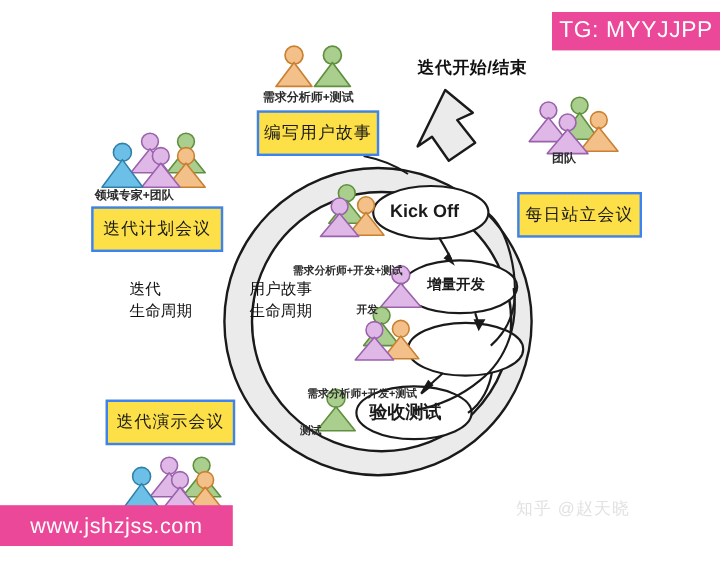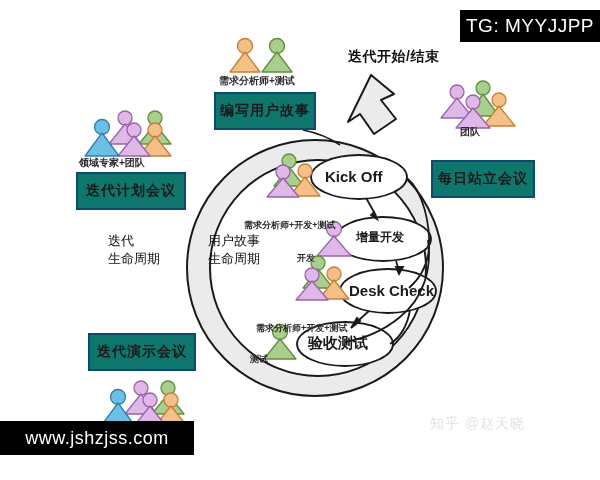--- a/index.html
+++ b/index.html
@@ -8,38 +8,38 @@
     background:#ffffff;
     font-family:"Liberation Sans","DejaVu Sans",sans-serif;
     position:relative;
     overflow:hidden;
   }
   #stage{position:absolute;left:0;top:0;width:600px;height:480px;}
   #stage svg{position:absolute;left:0;top:0;}
 
   .wm{
     position:absolute;
-    background:#000000;
+    background:#ec4899;
     color:#ffffff;
     display:flex;align-items:center;justify-content:center;
     letter-spacing:.5px;
   }
   #wm-tg{right:0;top:10px;width:140px;height:32px;font-size:19px;}
   #wm-url{left:0;bottom:25px;width:194px;height:34px;font-size:18px;}
   #wm-zhihu{
     position:absolute;left:430px;top:415px;
     color:#e2e2e2;font-size:14px;letter-spacing:1px;
     white-space:nowrap;
   }
   .mbox{
     position:absolute;
-    background:#0f766e;
-    border:2px solid #0c4a6e;
+    background:#fde047;
+    border:2px solid #3b82f6;
     color:#1a1a1a;
-    font-weight:bold;
+    font-weight:normal;
     display:flex;align-items:center;justify-content:center;
     letter-spacing:1px;
   }
   .cap{
     position:absolute;white-space:nowrap;
     color:#2b2b2b;font-weight:bold;text-align:center;
   }
   .ringlabel{
     position:absolute;white-space:nowrap;color:#111;
     font-weight:normal;font-size:13px;line-height:1.35;
@@ -257,21 +257,20 @@
     <div>用户故事</div>
     <div>生命周期</div>
   </div>
 
   <div class="nodelabel en" style="left:325px;top:168px;font-size:15px;">Kick Off</div>
   <div class="smallcap" style="left:244px;top:198px;">需求分析师+开发+测试</div>
 
   <div class="nodelabel" style="left:356px;top:229px;font-size:12px;">增量开发</div>
   <div class="smallcap" style="left:297px;top:231px;">开发</div>
 
-  <div class="nodelabel en" style="left:349px;top:282px;font-size:15px;">Desk Check</div>
   <div class="smallcap" style="left:256px;top:301px;">需求分析师+开发+测试</div>
 
   <div class="nodelabel" style="left:308px;top:334px;font-size:15px;">验收测试</div>
   <div class="smallcap" style="left:250px;top:332px;">测试</div>
 
   <div class="wm" id="wm-tg">TG: MYYJJPP</div>
   <div class="wm" id="wm-url">www.jshzjss.com</div>
   <div id="wm-zhihu">知乎 @赵天晓</div>
 
 </div>

